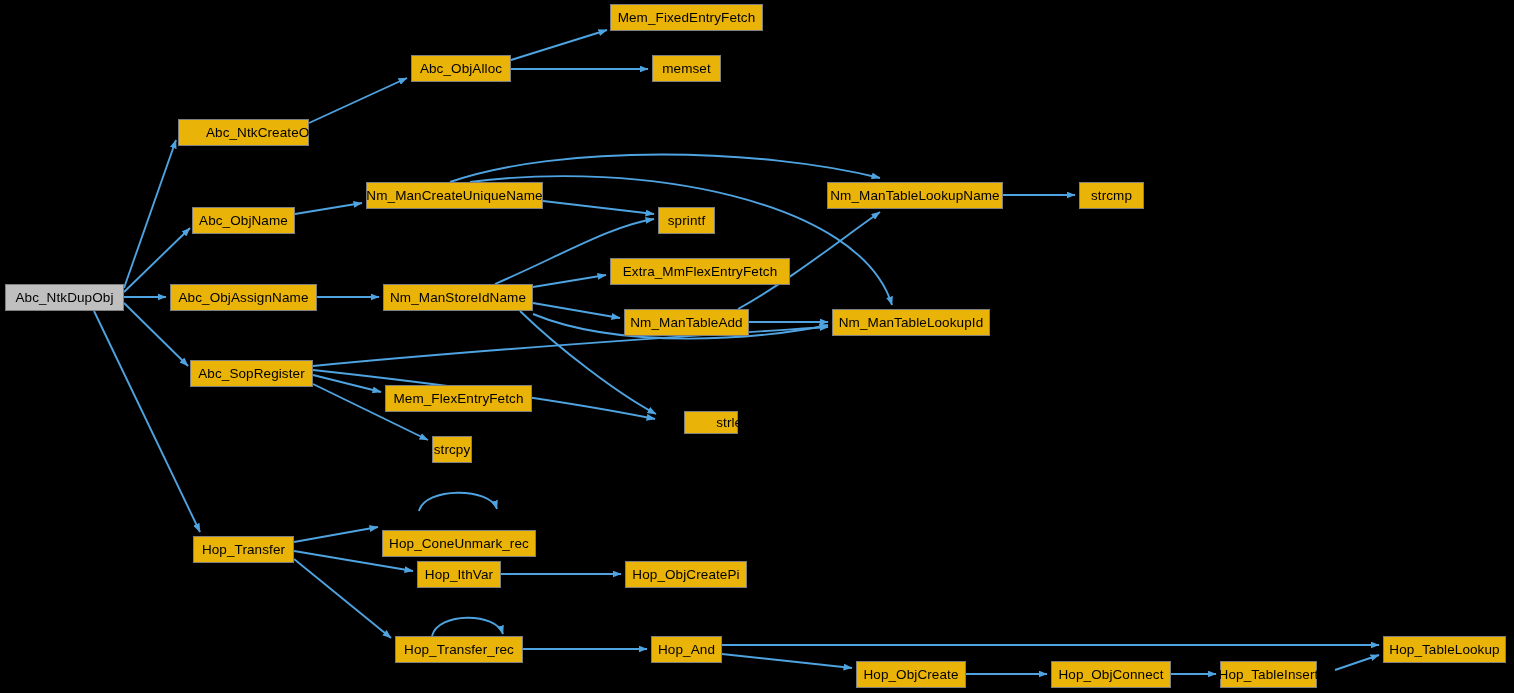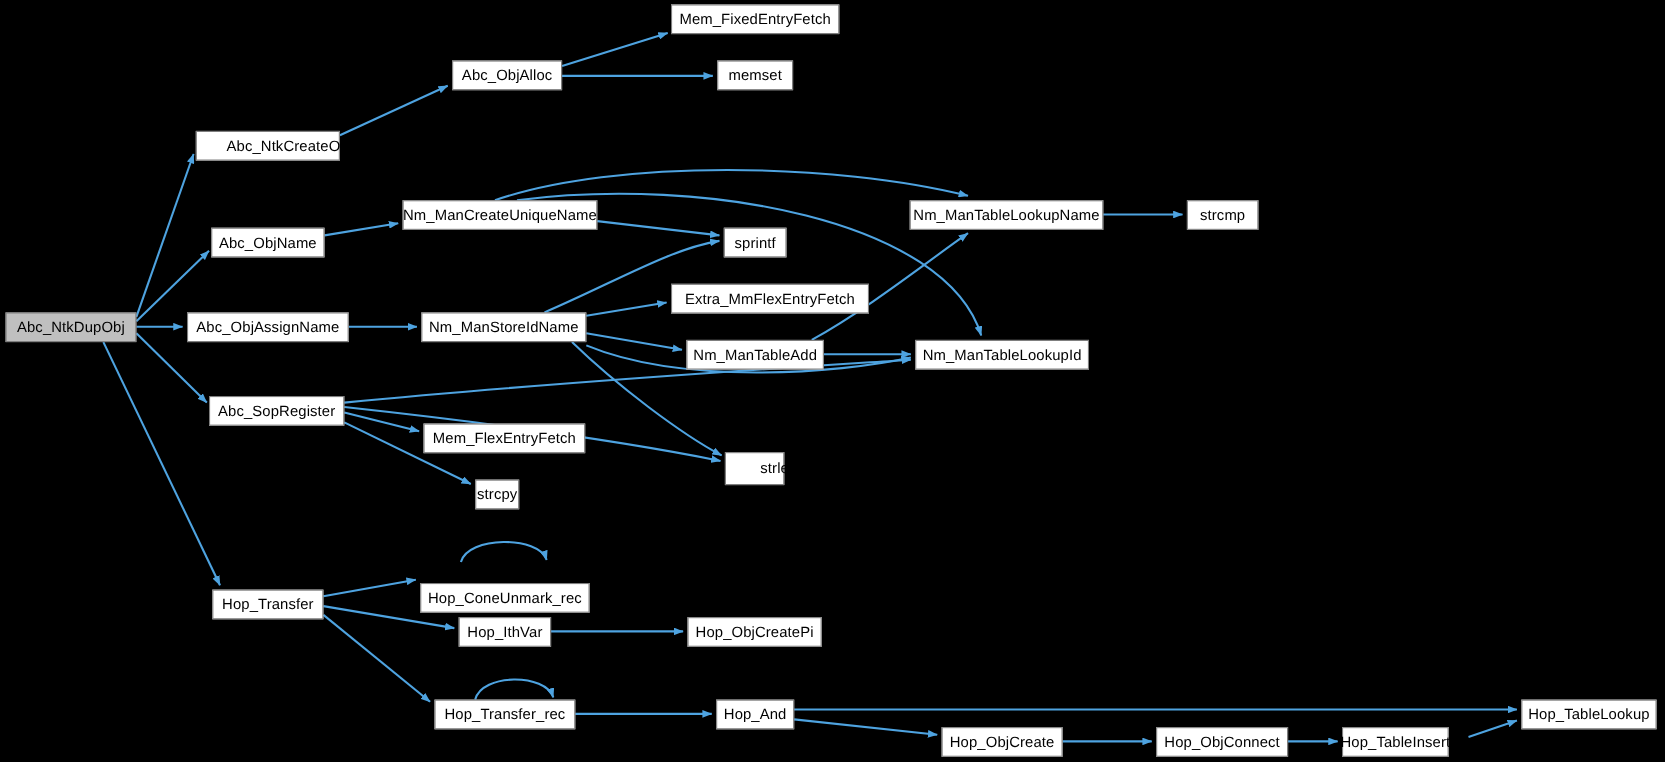--- a/index.html
+++ b/index.html
@@ -18,21 +18,21 @@
   svg.edges {
     position: absolute;
     left: 0;
     top: 0;
     width: 1514px;
     height: 693px;
   }
   .node {
     position: absolute;
     box-sizing: border-box;
-    background: #ffffff;
+    background: #eab308;
     border: 1px solid #7f7f7f;
     color: #000000;
     font-size: 13.5px;
     line-height: 1;
     display: flex;
     align-items: center;
     justify-content: center;
     white-space: nowrap;
     letter-spacing: 0.1px;
     cursor: pointer;
@@ -105,21 +105,21 @@
       <div class="node" style="left: 827px; top: 182px; width: 176px; height: 27px;">Nm_ManTableLookupName</div>
       <div class="node" style="left: 1079px; top: 182px; width: 65px; height: 27px;">strcmp</div>
       <div class="node" style="left: 170px; top: 284px; width: 147px; height: 27px;">Abc_ObjAssignName</div>
       <div class="node" style="left: 383px; top: 284px; width: 150px; height: 27px;">Nm_ManStoreIdName</div>
       <div class="node" style="left: 610px; top: 258px; width: 180px; height: 27px;">Extra_MmFlexEntryFetch</div>
       <div class="node" style="left: 624px; top: 309px; width: 125px; height: 27px;">Nm_ManTableAdd</div>
       <div class="node" style="left: 832px; top: 309px; width: 158px; height: 27px;">Nm_ManTableLookupId</div>
       <div class="node" style="left: 190px; top: 360px; width: 123px; height: 27px;">Abc_SopRegister</div>
       <div class="node" style="left: 385px; top: 385px; width: 147px; height: 27px;">Mem_FlexEntryFetch</div>
       <div class="node" style="left: 432px; top: 436px; width: 40px; height: 27px;">strcpy</div>
-      <div class="node" style="left: 659px; top: 411px; width: 54px; height: 30px; padding-left: 44px;">strlen</div>
+      <div class="node" style="left: 684px; top: 411px; width: 54px; height: 23px; padding-left: 44px;">strlen</div>
       <div class="node" style="left: 193px; top: 536px; width: 101px; height: 27px;">Hop_Transfer</div>
       <div class="node" style="left: 382px; top: 511px; width: 154px; height: 27px; margin-top: 19px;">Hop_ConeUnmark_rec</div>
       <div class="node" style="left: 417px; top: 561px; width: 84px; height: 27px;">Hop_IthVar</div>
       <div class="node" style="left: 625px; top: 561px; width: 122px; height: 27px;">Hop_ObjCreatePi</div>
       <div class="node" style="left: 395px; top: 636px; width: 128px; height: 27px;">Hop_Transfer_rec</div>
       <div class="node" style="left: 651px; top: 636px; width: 71px; height: 27px;">Hop_And</div>
       <div class="node" style="left: 856px; top: 661px; width: 110px; height: 27px;">Hop_ObjCreate</div>
       <div class="node" style="left: 1051px; top: 661px; width: 120px; height: 27px;">Hop_ObjConnect</div>
       <div class="node" style="left: 1220px; top: 661px; width: 97px; height: 27px;">Hop_TableInsert</div>
       <div class="node" style="left: 1383px; top: 636px; width: 123px; height: 27px;">Hop_TableLookup</div>

